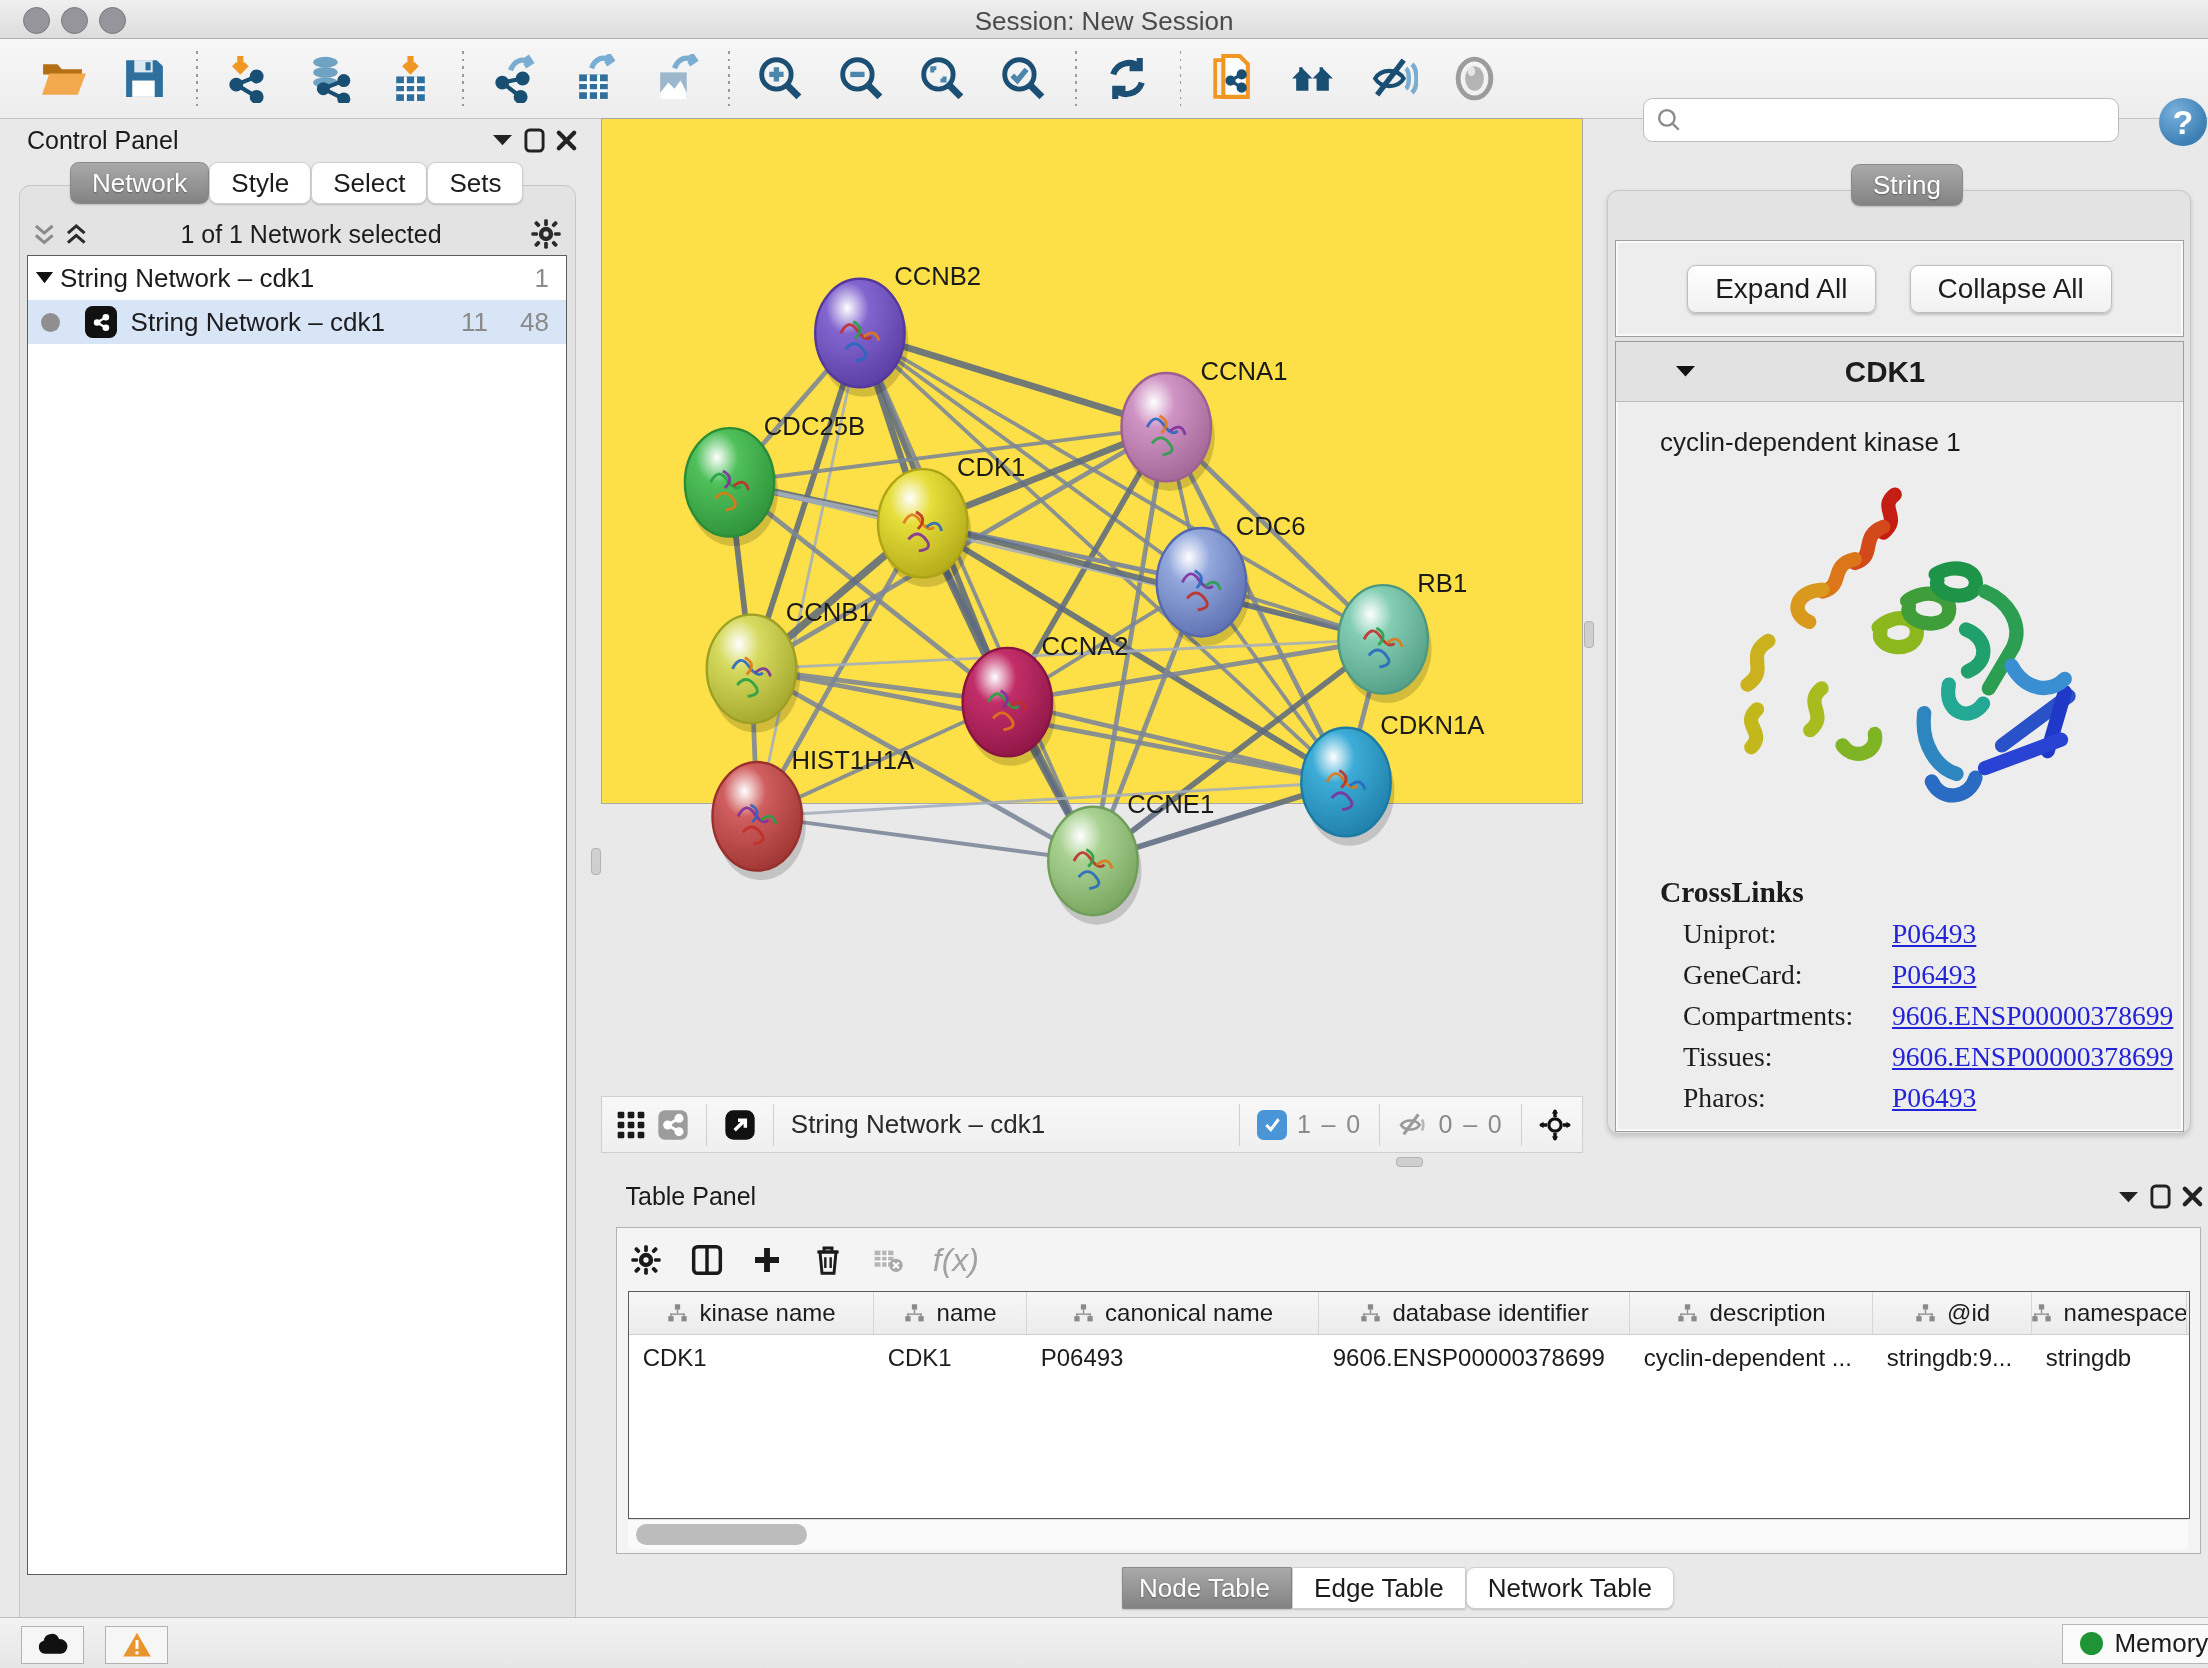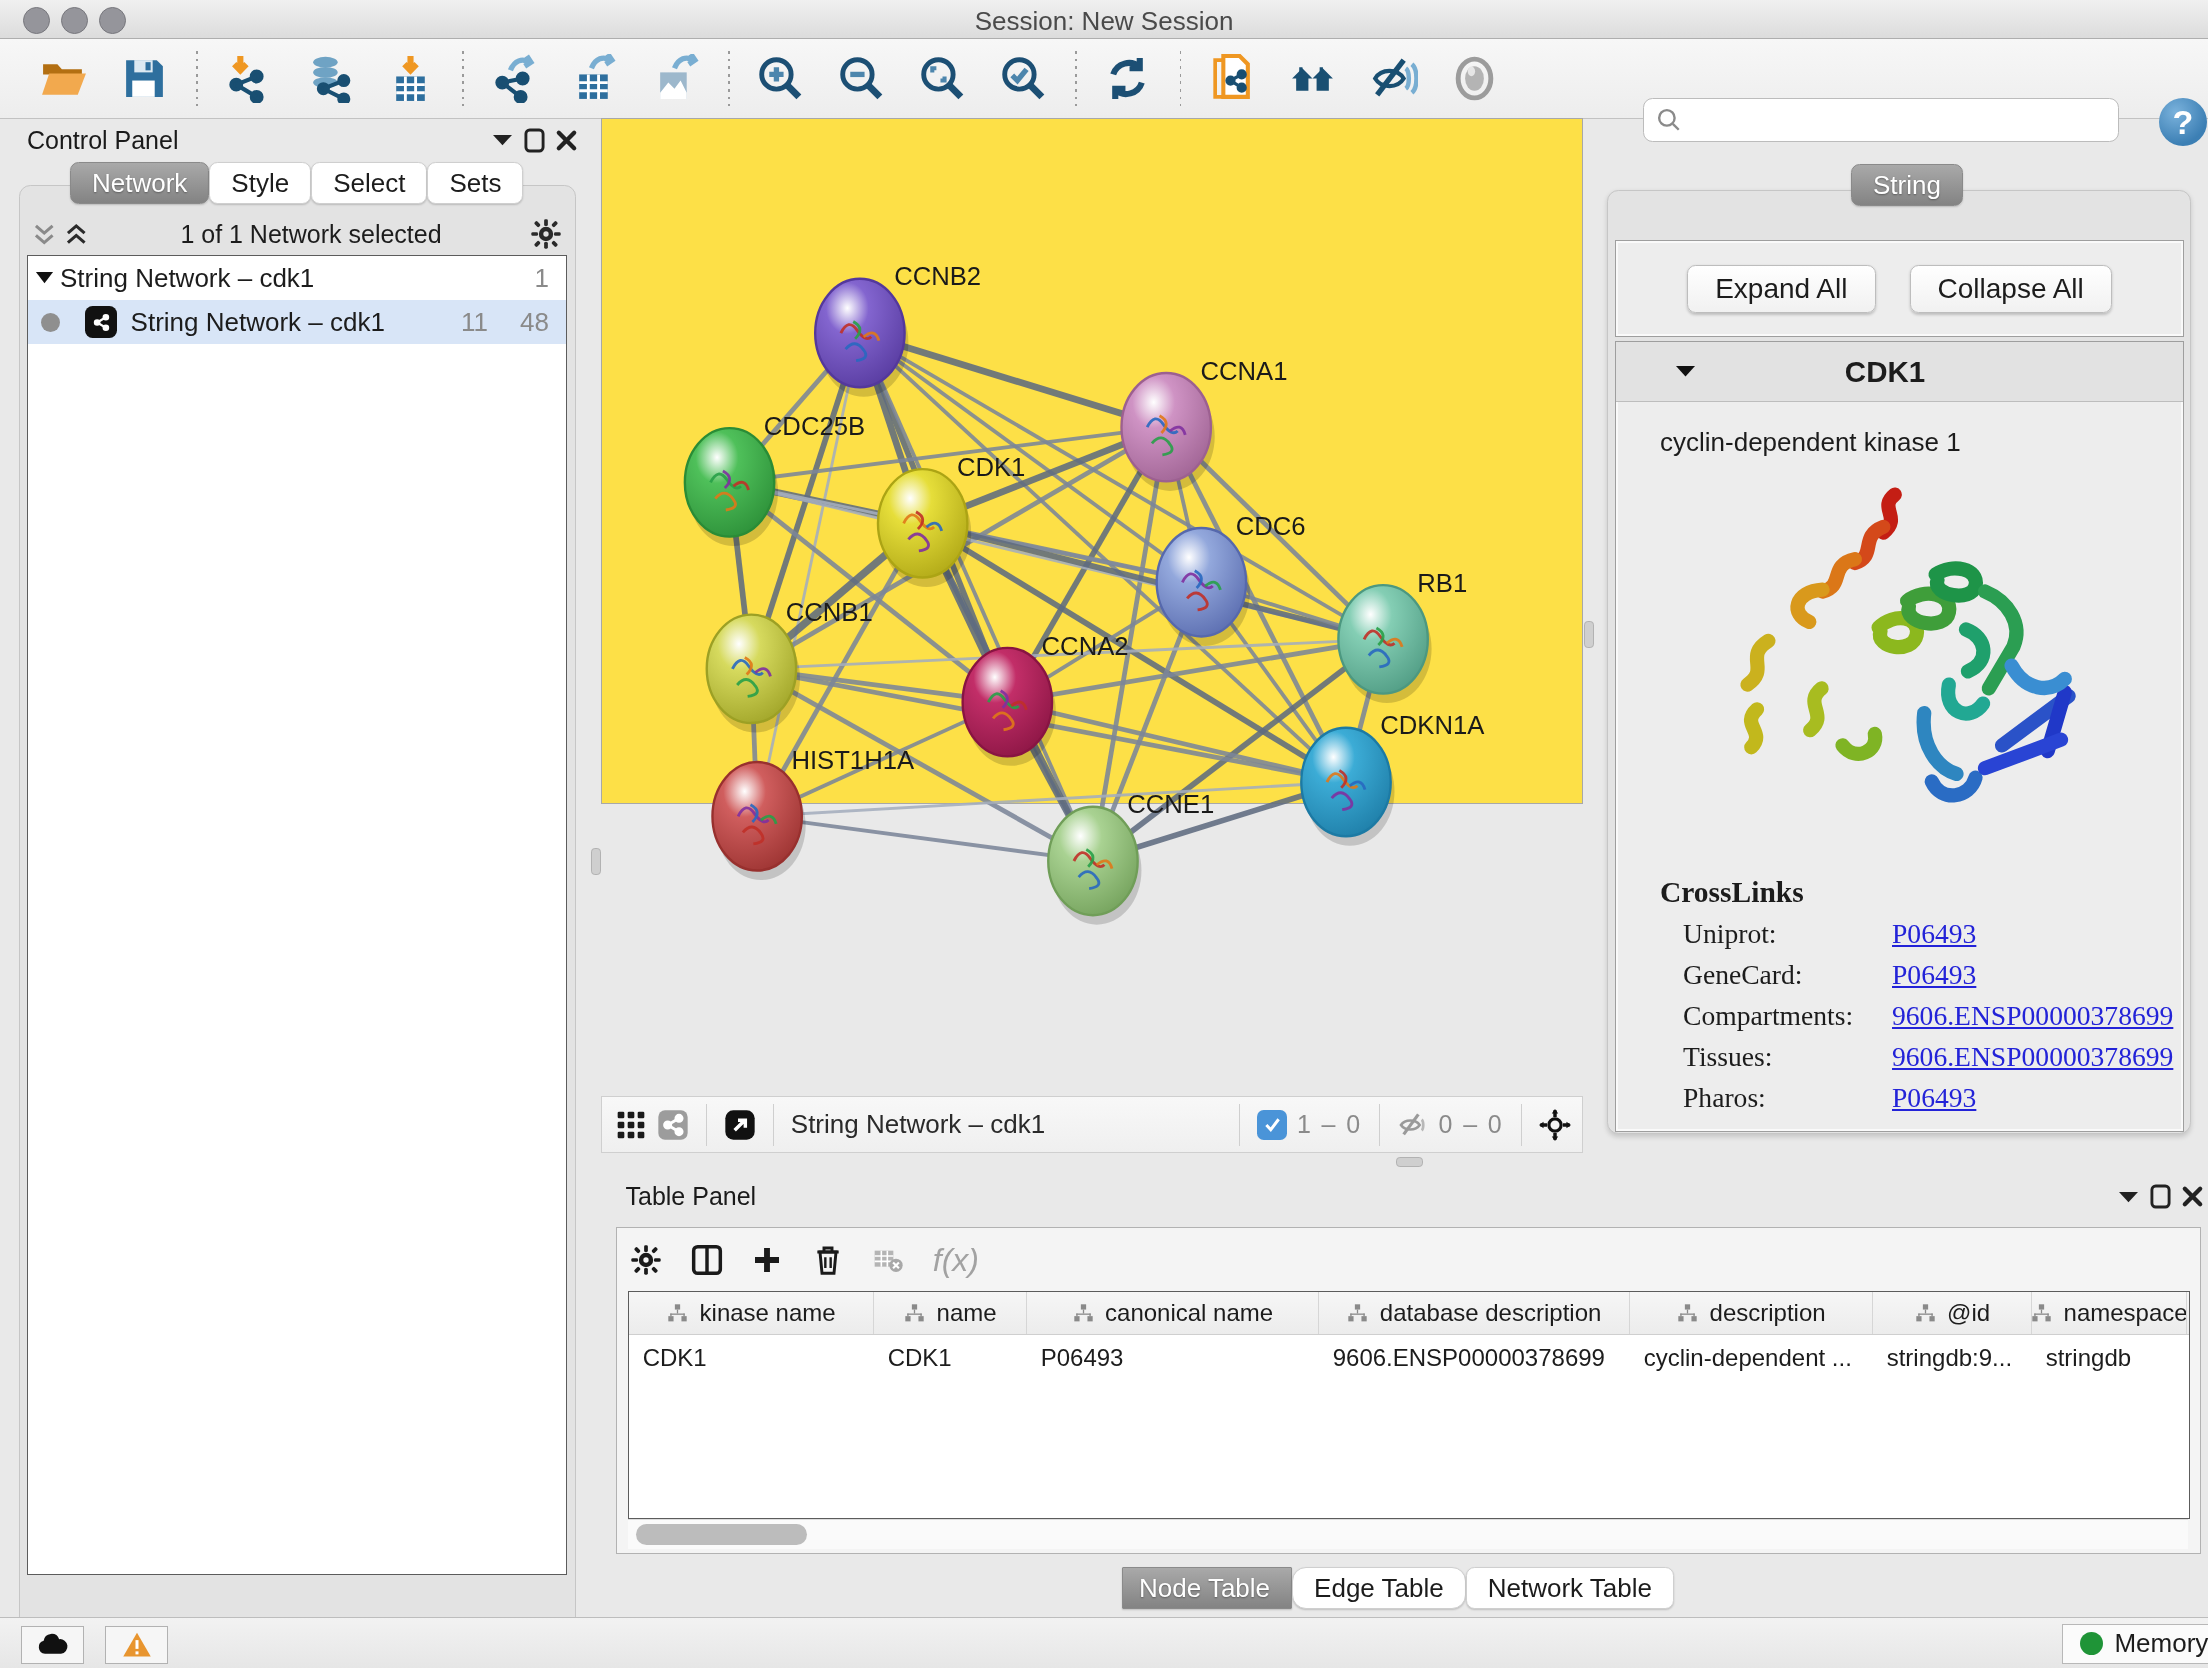--- a/index.html
+++ b/index.html
@@ -873,21 +873,21 @@
                 <g fill="#8a8a8a">
                   <rect x="6" y="1" width="4" height="4"></rect>
                   <rect x="1" y="10" width="4" height="4"></rect>
                   <rect x="11" y="10" width="4" height="4"></rect>
                   <path d="M7.5 5h1v3h-1z"></path>
                   <path d="M2.5 8h11v1h-11z"></path>
                   <path d="M2.5 8h1v2h-1zM12.5 8h1v2h-1z"></path>
                 </g>
               </svg>
             </span>
-            <span>database description</span>
+            <span>database identifier</span>
           </div>
           <div class="t-hcell" style="width: 243px;">
             <span>
               <svg width="21" height="21" viewBox="0 0 16 16">
                 <g fill="#8a8a8a">
                   <rect x="6" y="1" width="4" height="4"></rect>
                   <rect x="1" y="10" width="4" height="4"></rect>
                   <rect x="11" y="10" width="4" height="4"></rect>
                   <path d="M7.5 5h1v3h-1z"></path>
                   <path d="M2.5 8h11v1h-11z"></path>
@@ -939,21 +939,21 @@
             <div class="t-cell" style="width: 155px;">stringdb</div>
           </div>
         </div>
     </div>
     <div class="t-scroll">
       <div class="t-thumb"></div>
     </div>
   </div>
   <div class="tp-tabs" id="tp-tabs">
       <div class="tab selected" style="border-radius: 1px; padding-left: 16px;">Node Table</div>
-      <div class="tab" style="border-radius: 14px;">Edge Table</div>
+      <div class="tab" style="border-radius: 2px;">Edge Table</div>
       <div class="tab" style="border-radius: 8.6px;">Network Table</div>
     </div>
 
   <div class="statusbar">
     <div class="sb-btn" style="left:21px">
       <span>
           <svg width="32" height="25" viewBox="0 0 24 16">
             <path d="M6 15a5 5 0 0 1-1-9.8A6 6 0 0 1 16.6 4 4.5 4.5 0 0 1 18 15z" fill="#111"></path>
           </svg>
         </span>

